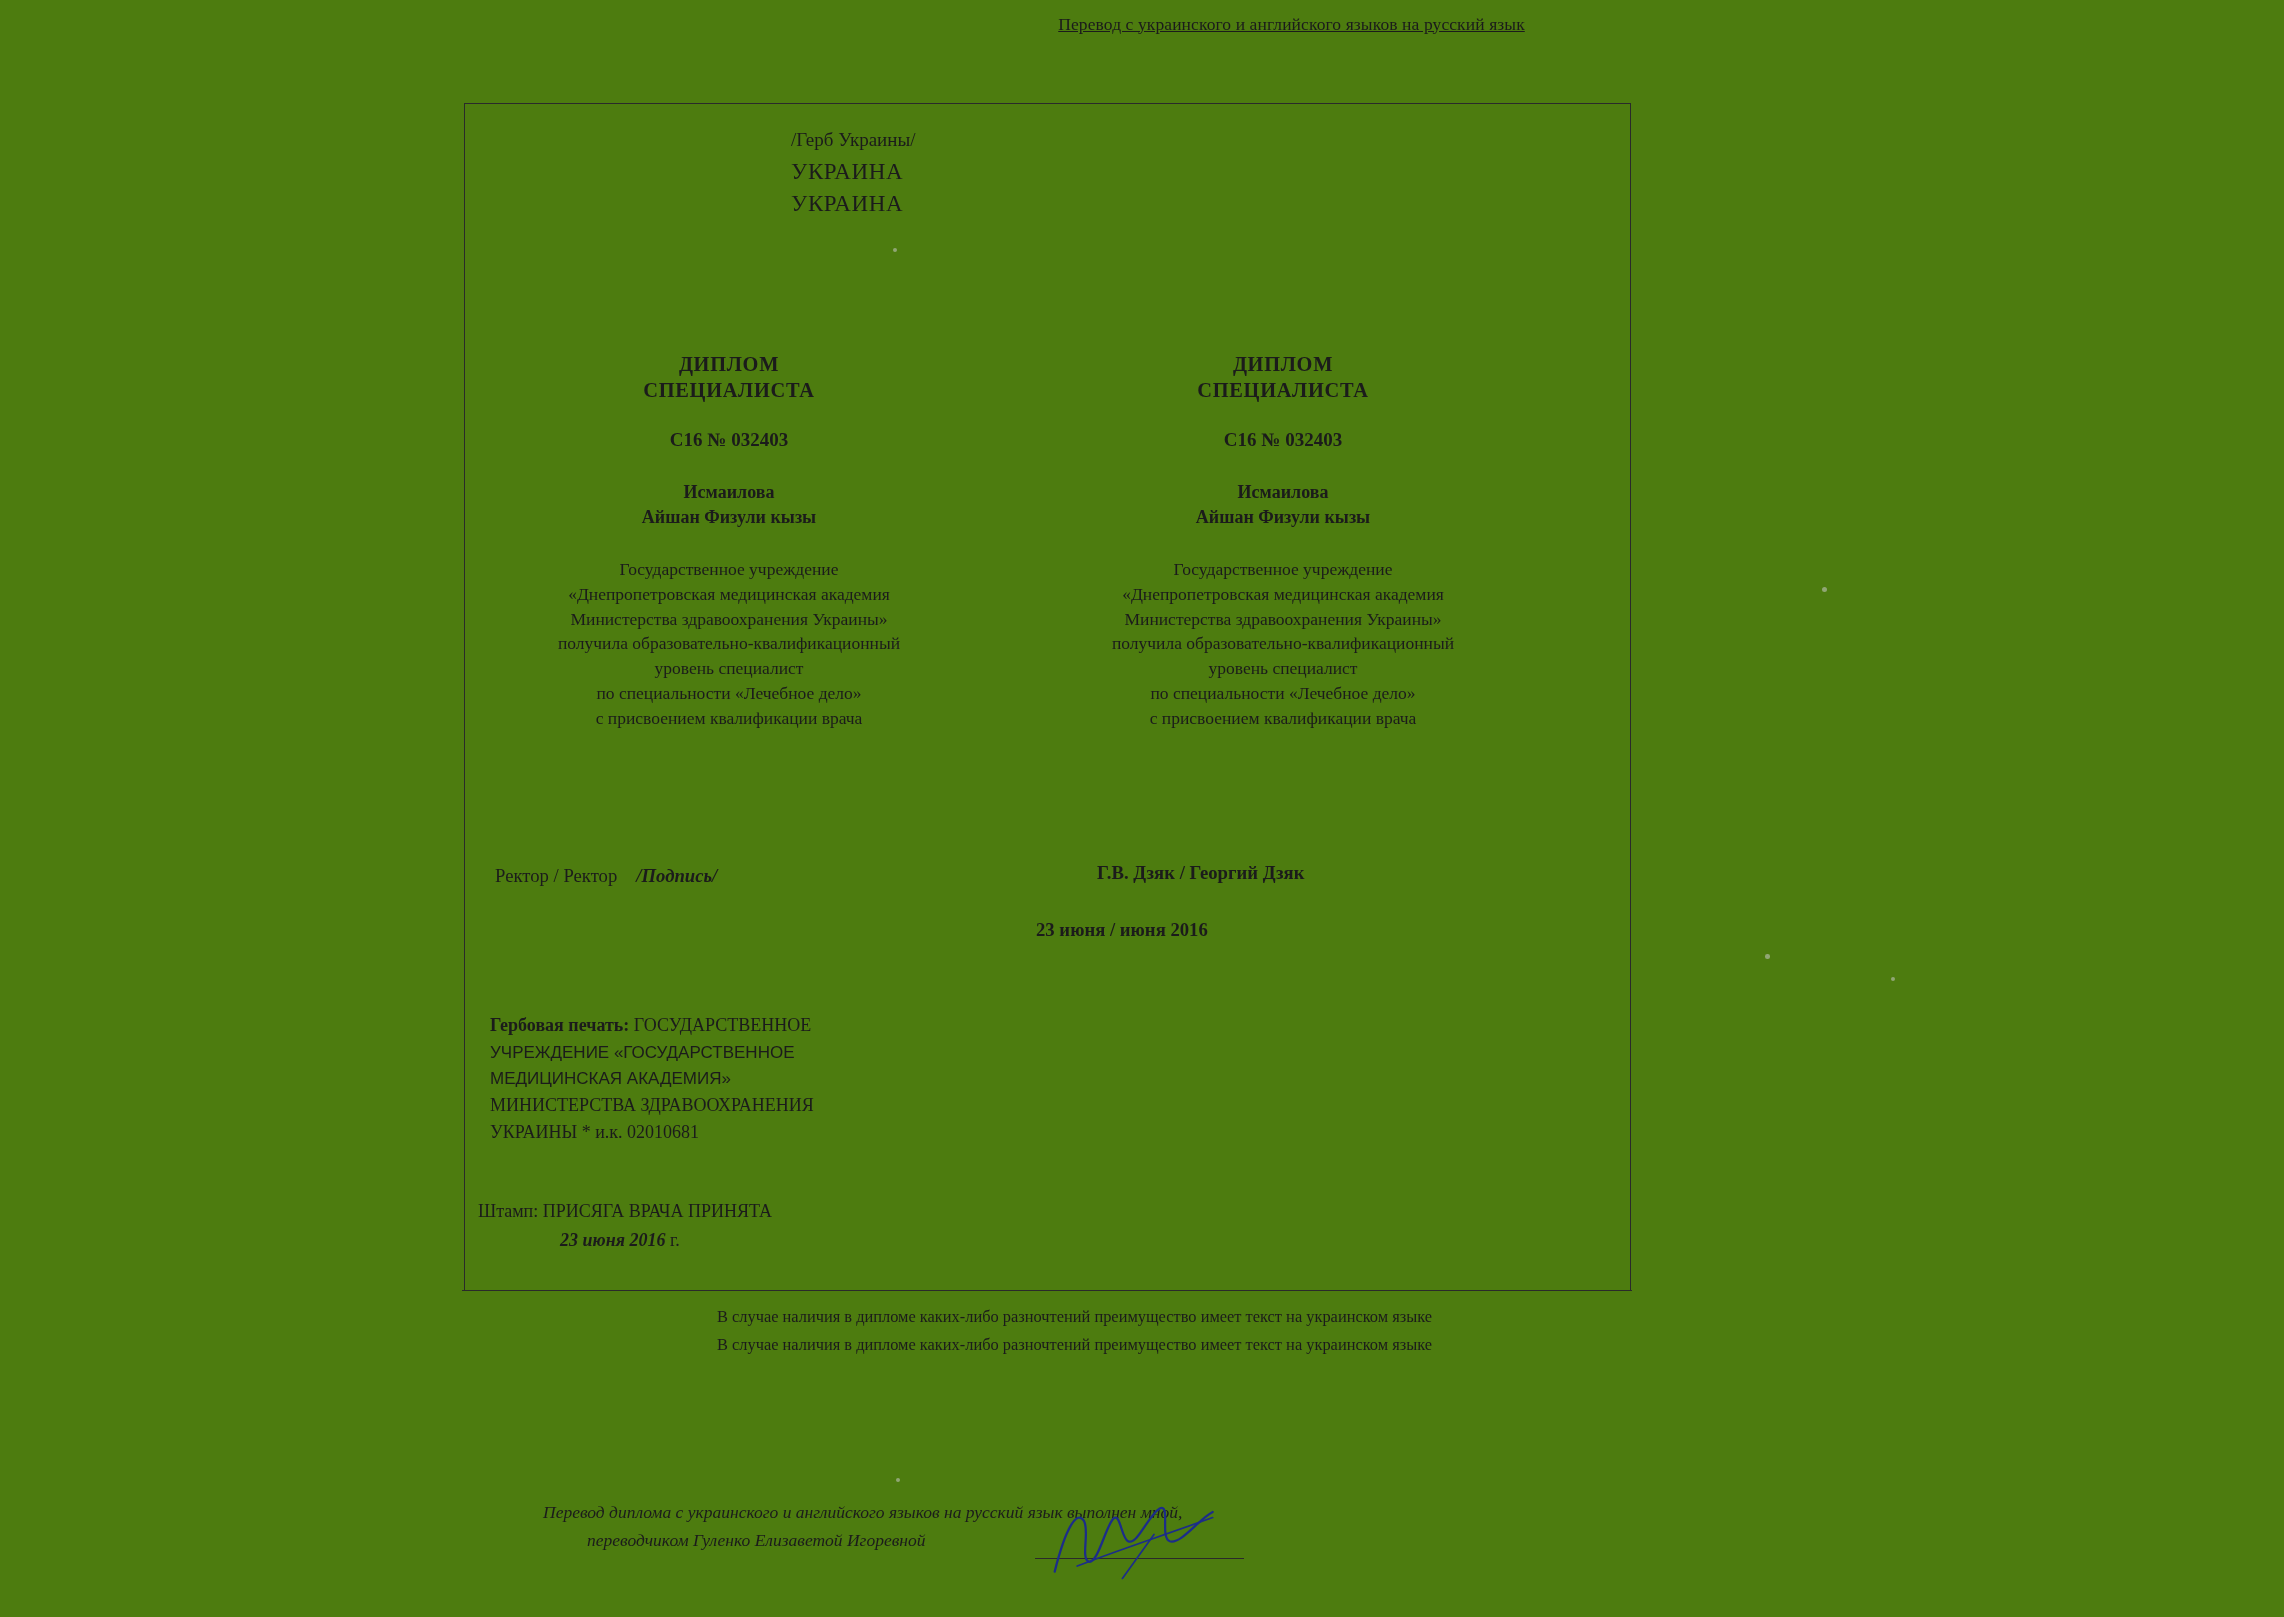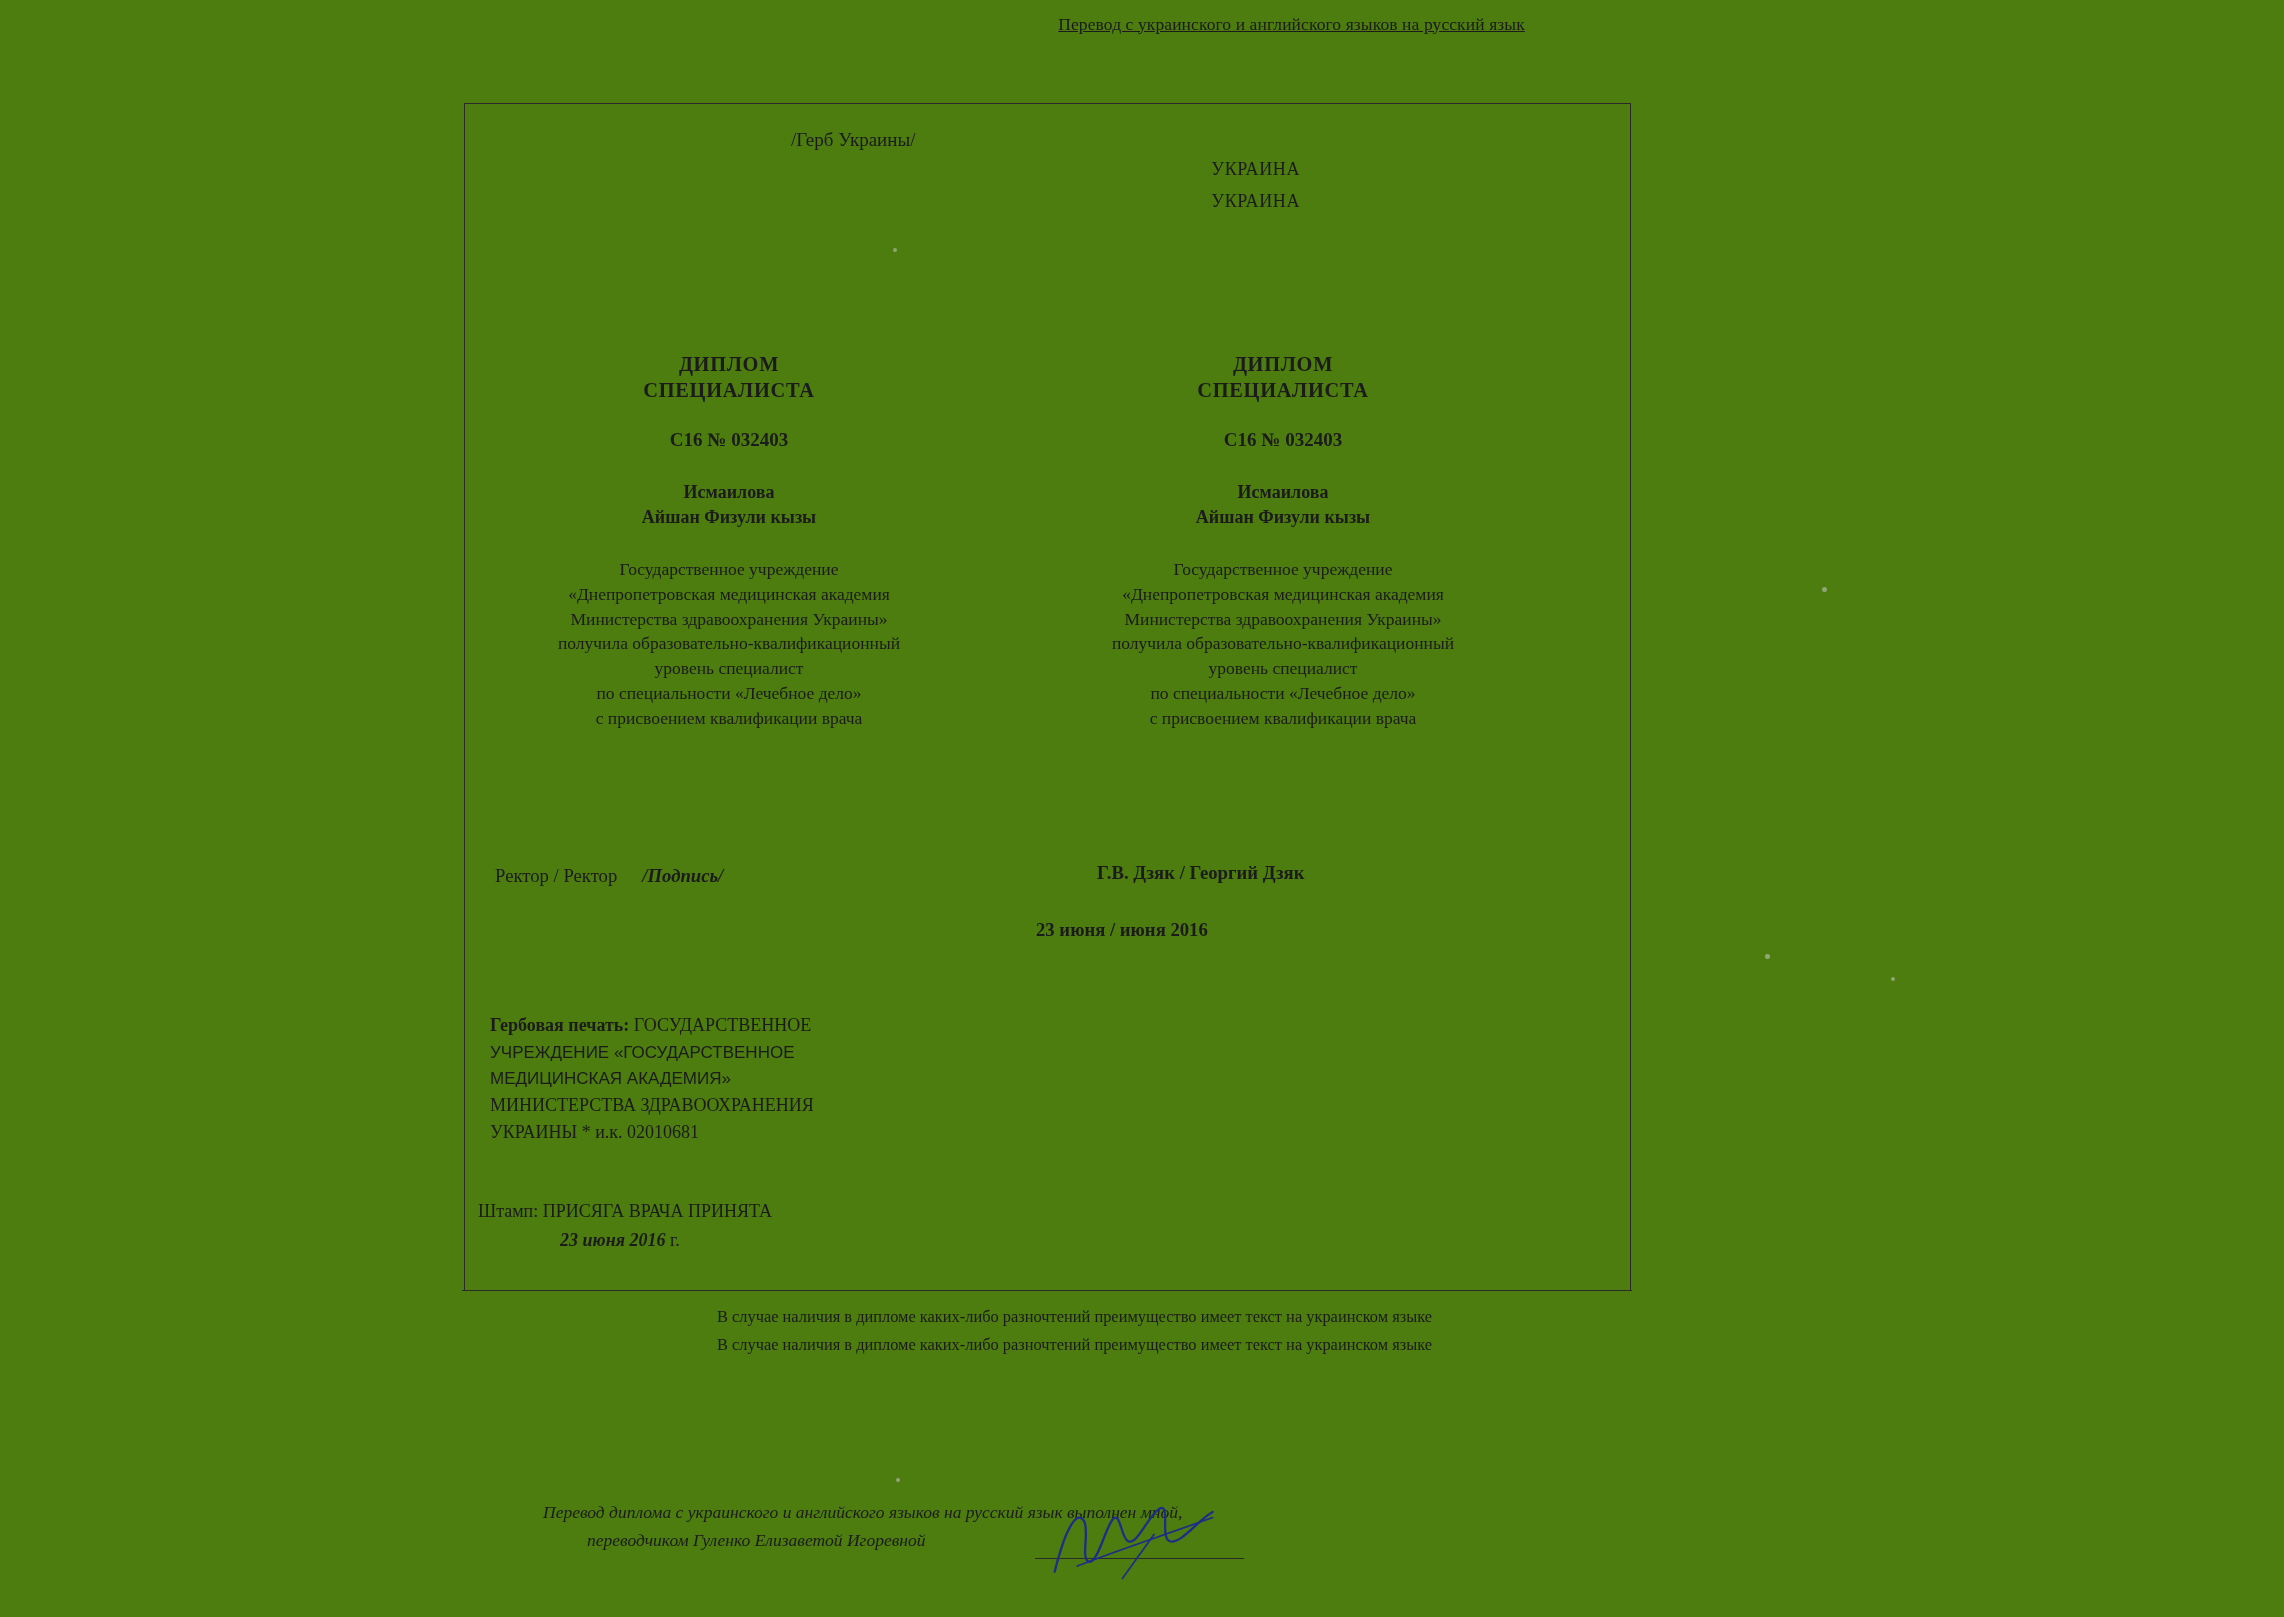--- a/index.html
+++ b/index.html
@@ -69,22 +69,22 @@
     position: absolute;
     top: 129px;
     left: 791px;
     width: 509px;
     font-size: 19px;
   }
   .country1, .country2 {
     position: absolute;
     left: 791px;
     width: 509px;
-    text-align: right;
-    font-size: 18px;
+    text-align: left;
+    font-size: 23px;
     letter-spacing: 0.6px;
   }
   .country1 { top: 159px; }
   .country2 { top: 191px; }
 
   
   .col {
     position: absolute;
     top: 351px;
     width: 486px;
@@ -118,21 +118,21 @@
 
   .rector-left {
     position: absolute;
     top: 865px;
     left: 495px;
     font-size: 18.7px;
   }
   .rector-left .sig {
     font-style: italic;
     font-weight: bold;
-    margin-left: 25px;
+    margin-left: 19px;
   }
   .rector-right {
     position: absolute;
     top: 862px;
     left: 1097px;
     font-size: 18.7px;
     font-weight: bold;
   }
   .date-right {
     position: absolute;

